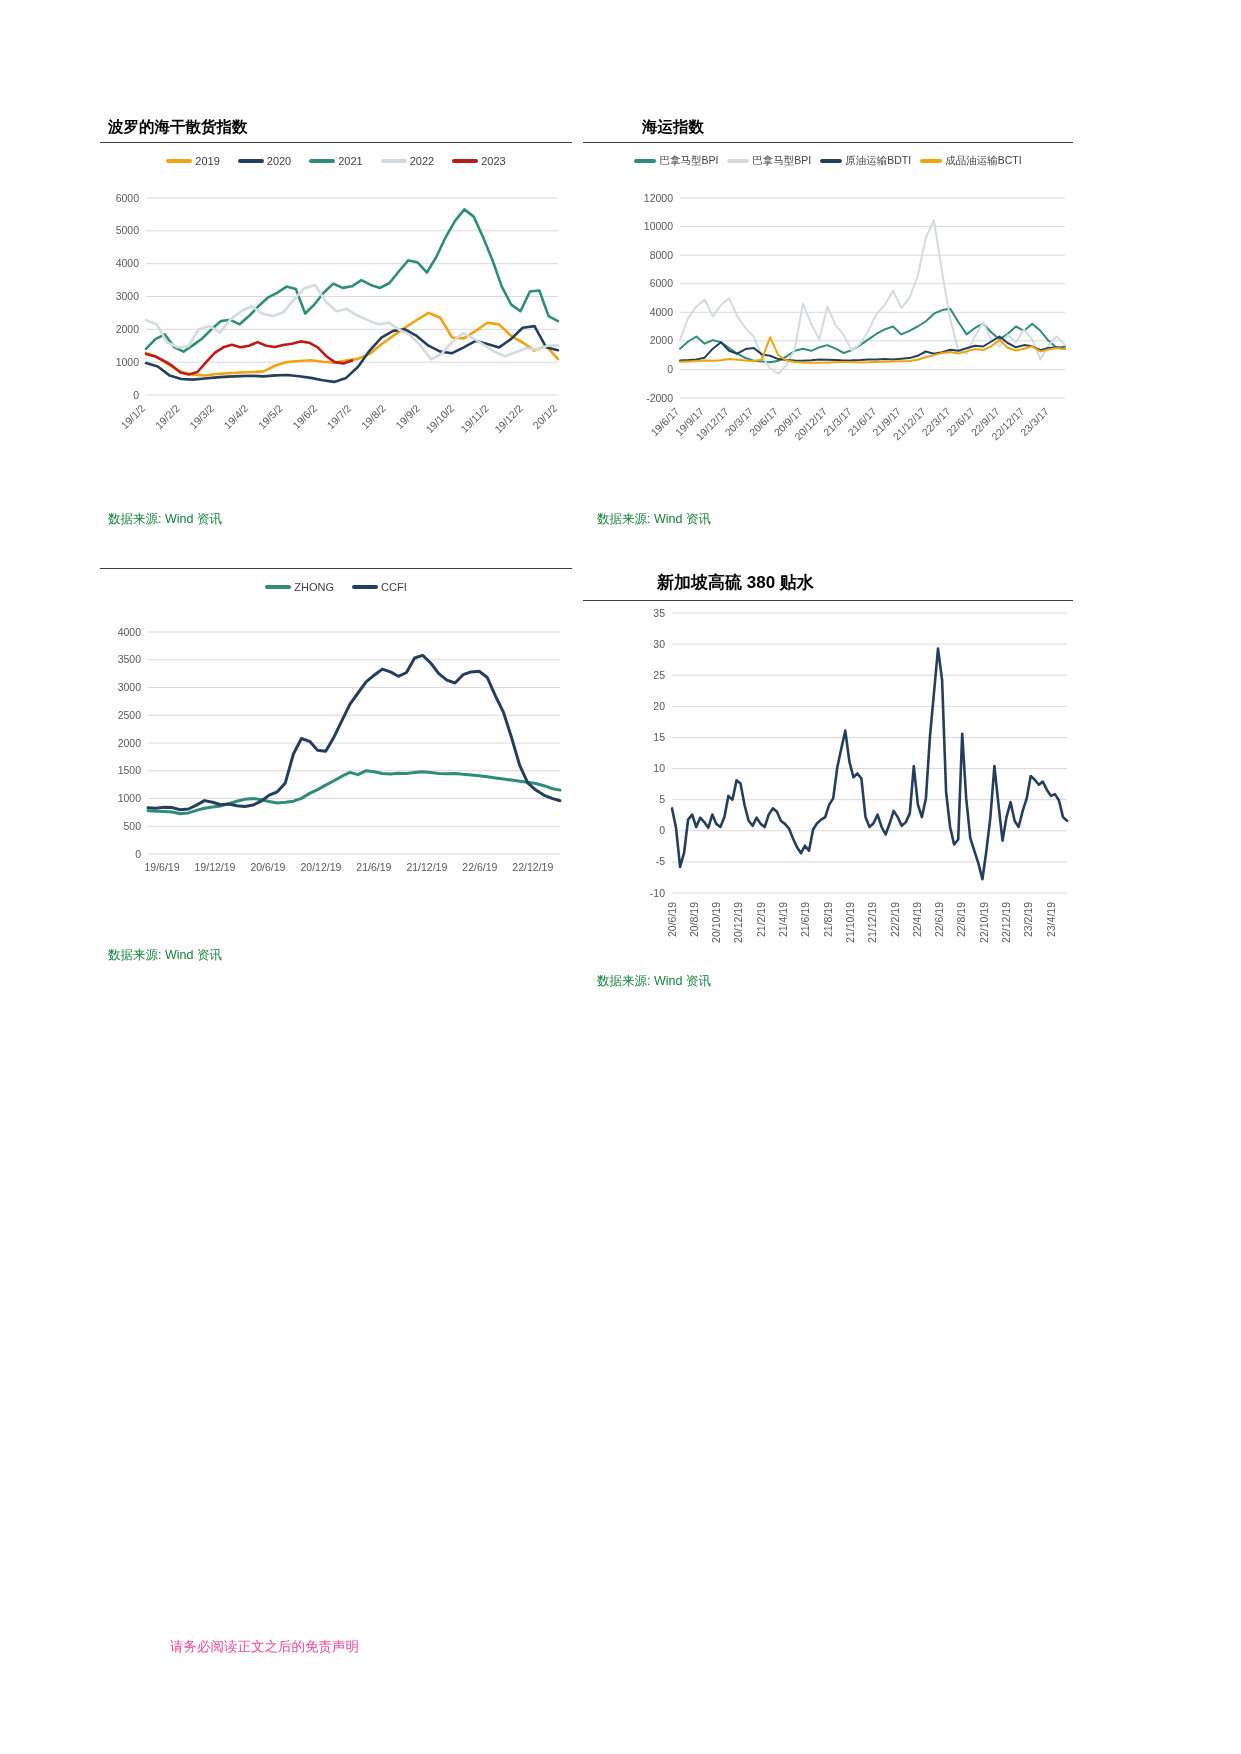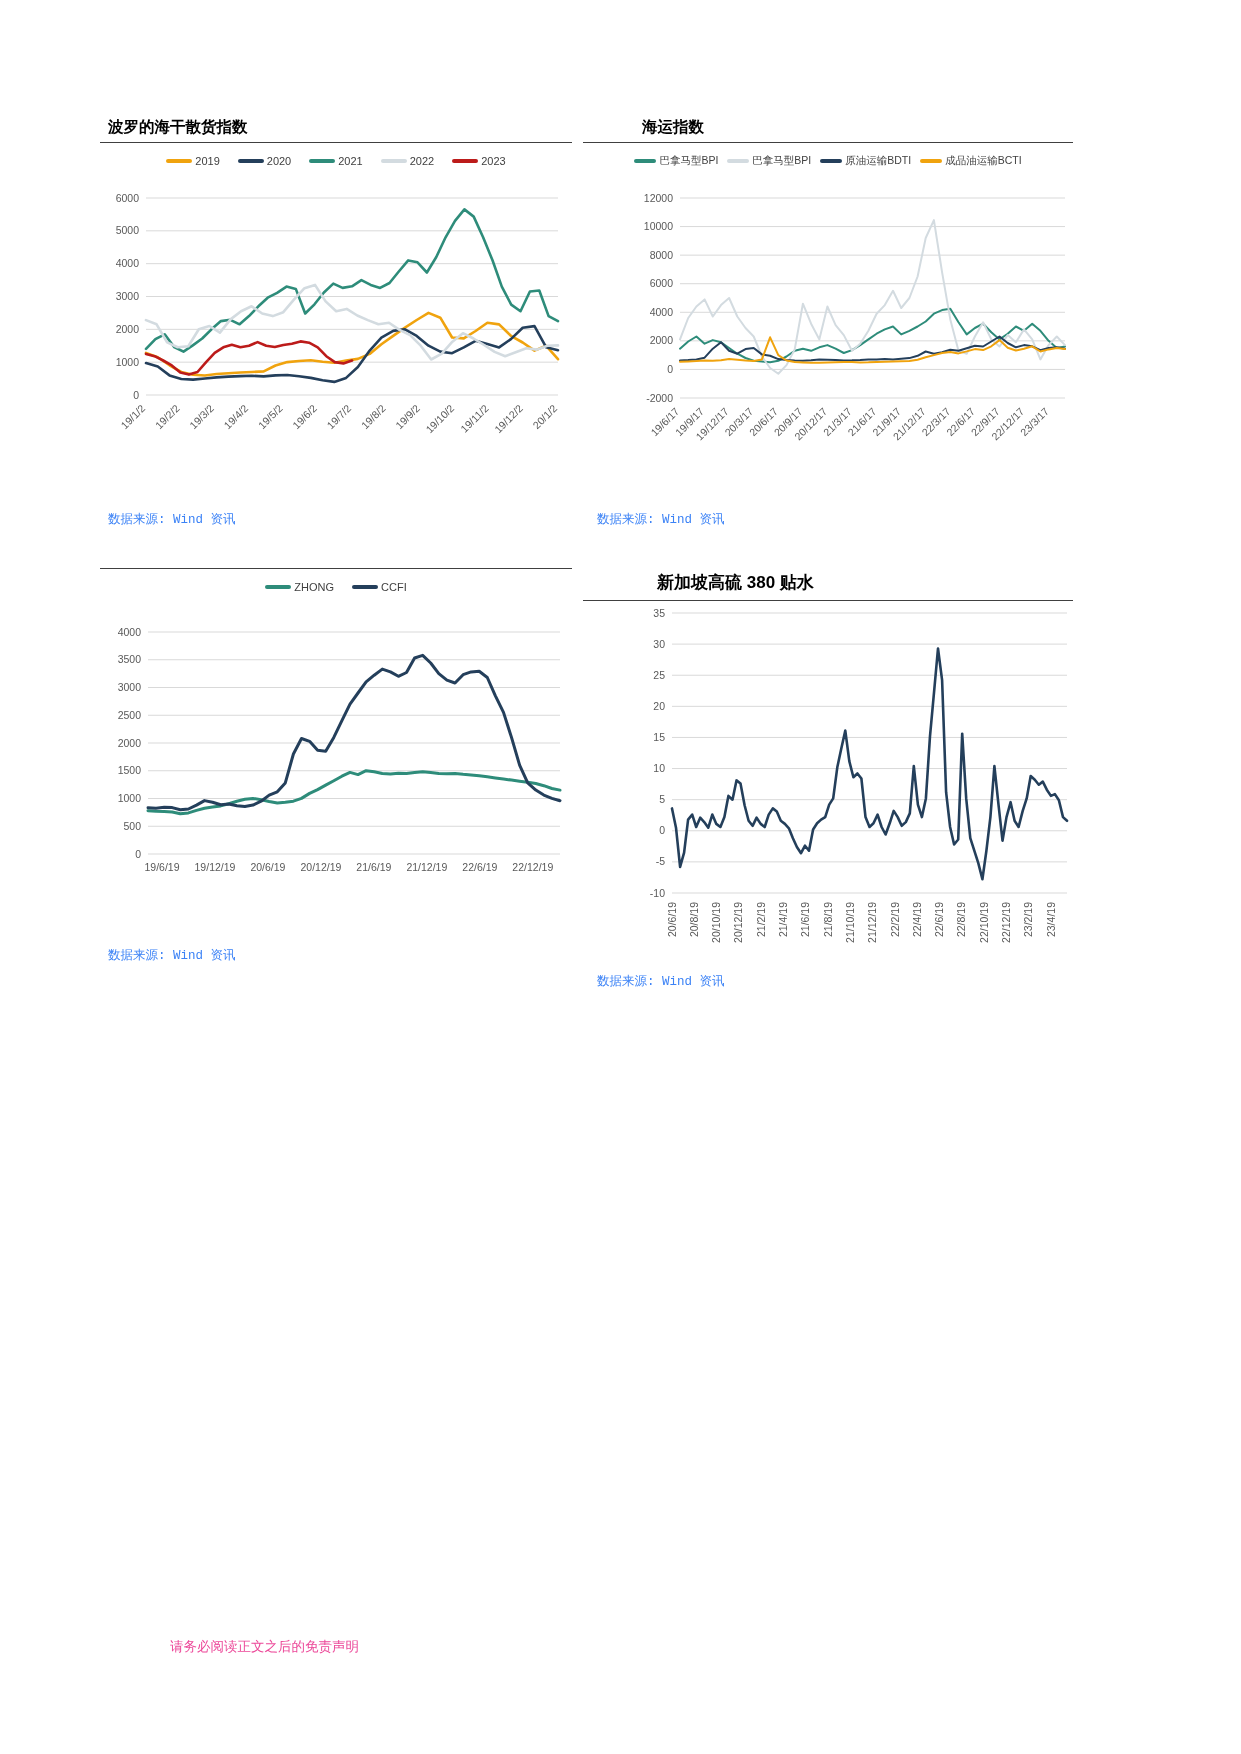--- a/index.html
+++ b/index.html
@@ -23,21 +23,21 @@
   .cb-2 .chart-title{font-family:"Liberation Sans","DejaVu Sans",sans-serif;font-size:17px;padding-left:18px;}
   .cb-3 .chart-title{font-family:"Liberation Sans","DejaVu Sans",sans-serif;font-size:17px;padding-left:74px;}
   .title-rule{border:none;border-top:1.6px solid #404040;margin:0;}
   .legend{display:flex;justify-content:center;align-items:center;gap:18px;margin-top:9px;height:18px;}
   .legend-sm{gap:9px;}
   .legend-item{display:flex;align-items:center;gap:3px;font-size:11px;color:#404040;white-space:nowrap;}
   .legend-sm .legend-item{font-size:10.5px;}
   .legend-swatch{display:inline-block;width:26px;height:4px;border-radius:2px;}
   .legend-sm .legend-swatch{width:22px;}
   .plot-svg{display:block;margin-top:2px;}
-  .source{font-family:Liberation Mono, monospace;font-size:12.5px;color:#3b82f6;padding-left:8px;}
+  .source{font-family:Liberation Sans, sans-serif;font-size:12.5px;color:#15803d;padding-left:8px;}
   .cb-0 .source,.cb-1 .source{margin-top:20px;}
   .cb-1 .source,.cb-3 .source{padding-left:14px;}
   .cb-2 .source{margin-top:63px;}
   .cb-3 .source{margin-top:8px;}
   .footer{position:absolute;left:170px;top:1638px;font-family:"Liberation Serif","DejaVu Serif",serif;
           font-size:13.5px;color:#ec4899;}
 </style>
 </head>
 <body>
 

